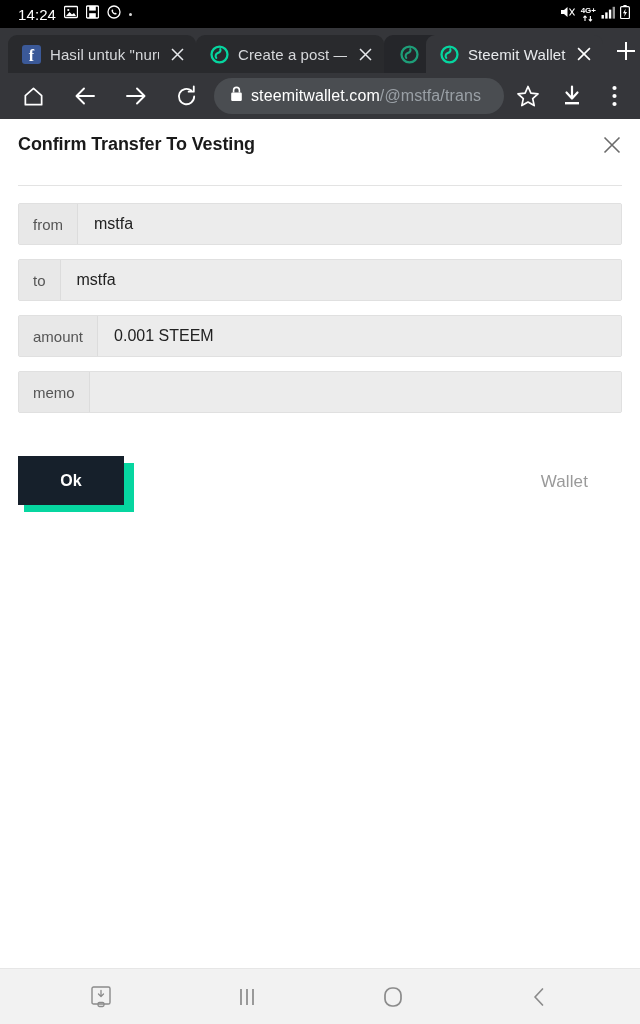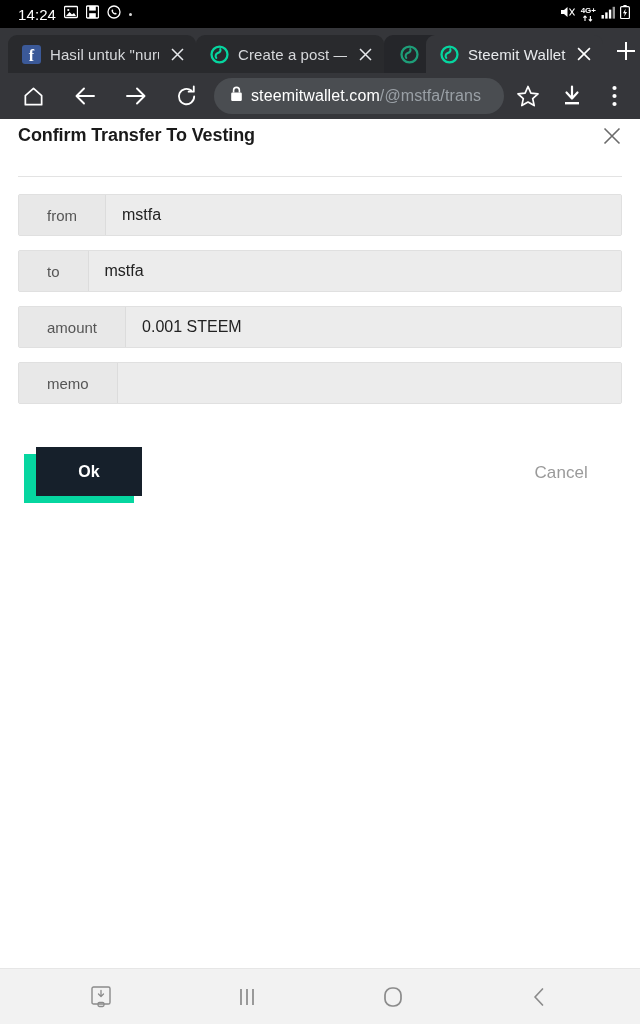--- a/index.html
+++ b/index.html
@@ -183,21 +183,21 @@
     flex: 1 1 auto;
     background: #ffffff;
     padding: 0 18px;
     overflow: hidden;
     position: relative;
   }
   .dialog-head {
     display: flex;
     align-items: flex-start;
     justify-content: space-between;
-    padding-top: 4px;
+    padding-top: 13px;
   }
   .dialog-title {
     font-size: 18px;
     font-weight: bold;
     color: #1a1a1a;
     letter-spacing: -0.1px;
     padding-top: 2px;
   }
   .dialog-close {
     width: 26px; height: 26px;
@@ -220,21 +220,21 @@
     border-radius: 2px;
     height: 42px;
     margin-bottom: 14px;
     overflow: hidden;
   }
   .field-label {
     flex: 0 0 auto;
     display: flex;
     align-items: center;
     justify-content: center;
-    padding: 0 28px;
+    padding: 0 14px;
     font-size: 15px;
     color: #555555;
     background: #e8e8e8;
     border-right: 1px solid #dcdcdc;
   }
   .field-value {
     flex: 1 1 auto;
     display: flex;
     align-items: center;
     padding: 16px 16px;
@@ -259,21 +259,21 @@
     flex: 0 0 auto;
   }
   .ok-shadow {
     position: absolute;
     left: 6px; top: 7px;
     width: 110px; height: 49px;
     background: #06d6a0;
   }
   .ok-button {
     position: absolute;
-    left: 18px; top: 0;
+    left: 0; top: 0;
     width: 106px; height: 49px;
     background: #16202b;
     color: #ffffff;
     font-size: 16px;
     font-weight: bold;
     display: flex;
     align-items: center;
     justify-content: center;
     border: none;
     font-family: "Liberation Sans", sans-serif;
@@ -523,21 +523,21 @@
         <div class="field-value"></div>
       </div>
 
     </div>
 
     <div class="actions">
       <div class="ok-wrap">
         <div class="ok-shadow"></div>
         <button class="ok-button">Ok</button>
       </div>
-      <button class="cancel-button">Cancel</button>
+      <button class="cancel-button">Wallet</button>
     </div>
 
   </div>
 
   <div class="nav-bar">
     <div class="nav-btn">
       <svg width="20" height="22" viewBox="0 0 20 22">
         <rect x="1" y="1" width="18" height="17" rx="1.6" fill="none" stroke="#8b8b8b" stroke-width="1.4"></rect>
         <path d="M10 4.5 L10 10 M7.5 8 L10 10.6 L12.5 8" fill="none" stroke="#8b8b8b" stroke-width="1.3" stroke-linecap="round" stroke-linejoin="round"></path>
         <rect x="7" y="16.5" width="6" height="4" rx="1.4" fill="none" stroke="#8b8b8b" stroke-width="1.3"></rect>

